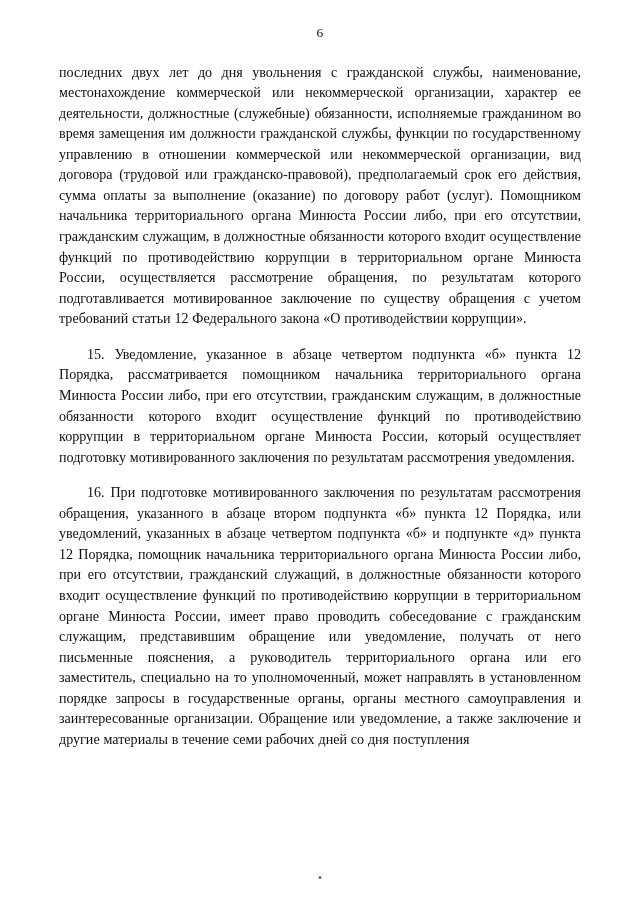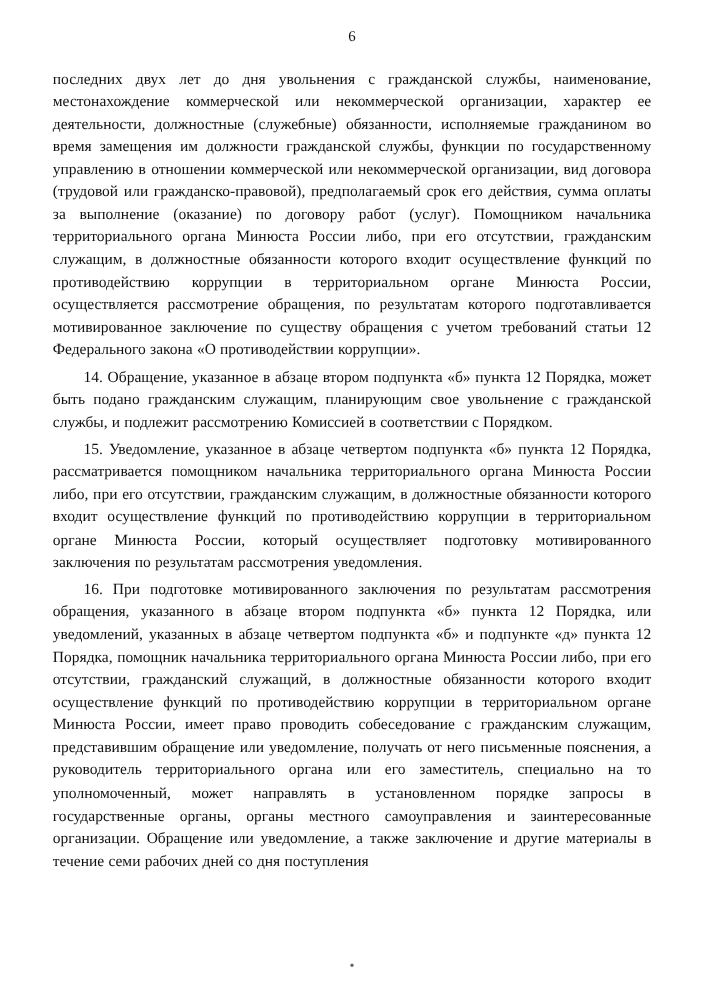--- a/index.html
+++ b/index.html
@@ -30,21 +30,21 @@
     letter-spacing: 0.2px;
   }
   .body-text {
     font-size: 14.1px;
     line-height: 1.46;
     text-align: justify;
     text-justify: inter-word;
     hyphens: none;
   }
   .body-text p {
-    margin: 4px;
+    margin: 15px;
     padding: 0;
     text-indent: 0;
   }
   .body-text p.indent {
     text-indent: 28px;
   }
   .body-text p + p {
     margin-top: 0px;
   }
   
@@ -65,20 +65,19 @@
 </style>
 </head>
 <body>
 
 <div class="page">
 
   <div class="page-number">6</div>
 
   <div class="body-text">
     <p>последних двух лет до дня увольнения с гражданской службы, наименование, местонахождение коммерческой или некоммерческой организации, характер ее деятельности, должностные (служебные) обязанности, исполняемые гражданином во время замещения им должности гражданской службы, функции по государственному управлению в отношении коммерческой или некоммерческой организации, вид договора (трудовой или гражданско-правовой), предполагаемый срок его действия, сумма оплаты за выполнение (оказание) по договору работ (услуг). Помощником начальника территориального органа Минюста России либо, при его отсутствии, гражданским служащим, в должностные обязанности которого входит осуществление функций по противодействию коррупции в территориальном органе Минюста России, осуществляется рассмотрение обращения, по результатам которого подготавливается мотивированное заключение по существу обращения с учетом требований статьи 12 Федерального закона «О противодействии коррупции».</p>
-    <p class="indent">14. Обращение, указанное в абзаце втором подпункта «б» пункта 12 Порядка, может быть подано гражданским служащим, планирующим свое увольнение с гражданской службы, и подлежит рассмотрению Комиссией в соответствии с Порядком.</p>
     <p class="indent">15. Уведомление, указанное в абзаце четвертом подпункта «б» пункта 12 Порядка, рассматривается помощником начальника территориального органа Минюста России либо, при его отсутствии, гражданским служащим, в должностные обязанности которого входит осуществление функций по противодействию коррупции в территориальном органе Минюста России, который осуществляет подготовку мотивированного заключения по результатам рассмотрения уведомления.</p>
     <p class="indent">16. При подготовке мотивированного заключения по результатам рассмотрения обращения, указанного в абзаце втором подпункта «б» пункта 12 Порядка, или уведомлений, указанных в абзаце четвертом подпункта «б» и подпункте «д» пункта 12 Порядка, помощник начальника территориального органа Минюста России либо, при его отсутствии, гражданский служащий, в должностные обязанности которого входит осуществление функций по противодействию коррупции в территориальном органе Минюста России, имеет право проводить собеседование с гражданским служащим, представившим обращение или уведомление, получать от него письменные пояснения, а руководитель территориального органа или его заместитель, специально на то уполномоченный, может направлять в установленном порядке запросы в государственные органы, органы местного самоуправления и заинтересованные организации. Обращение или уведомление, а также заключение и другие материалы в течение семи рабочих дней со дня поступления</p>
   </div>
 
   <div class="footer-dot"></div>
 
 </div>
 
 </body></html>

